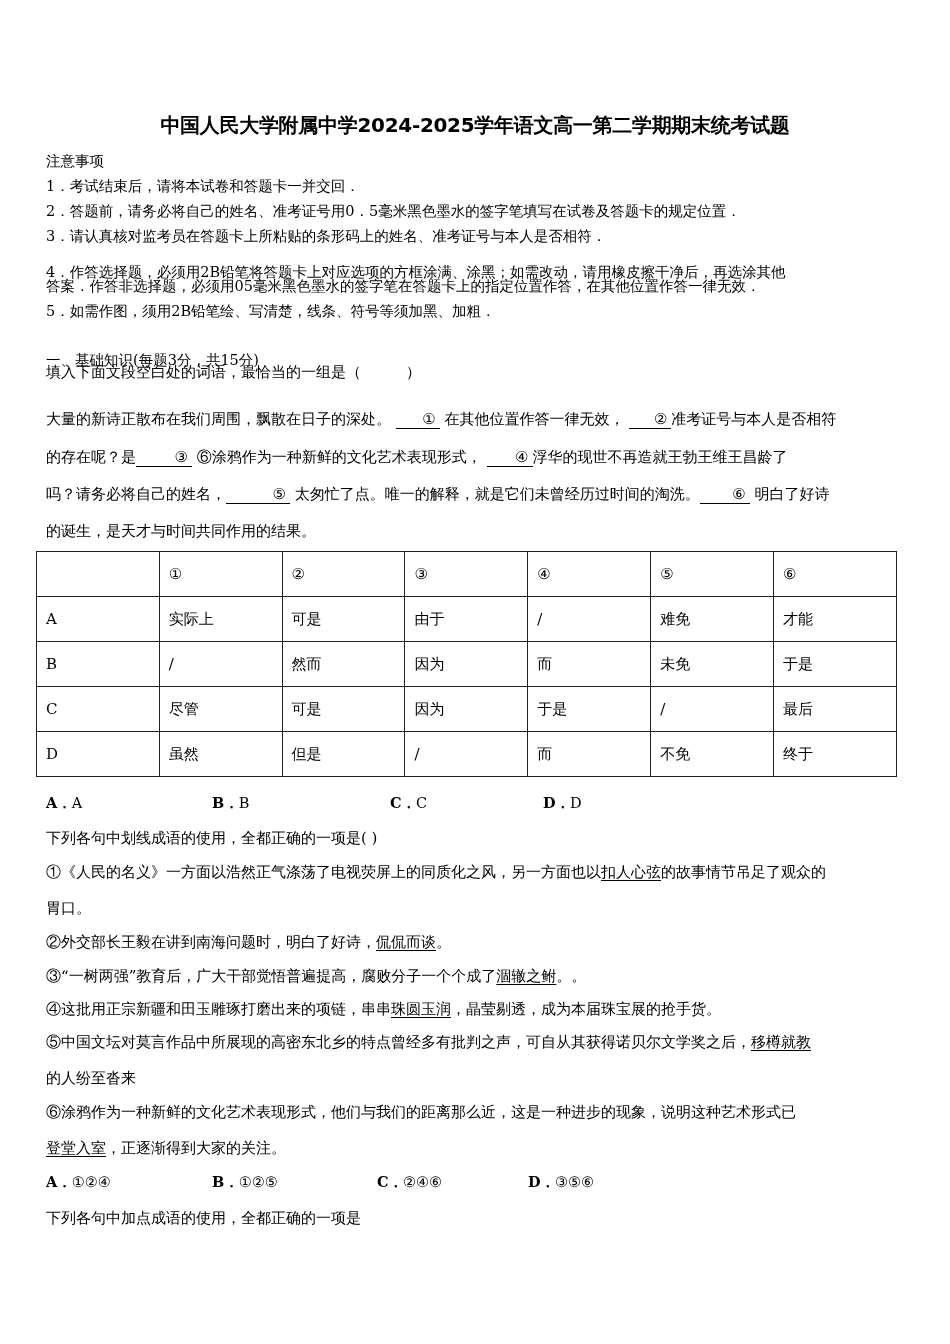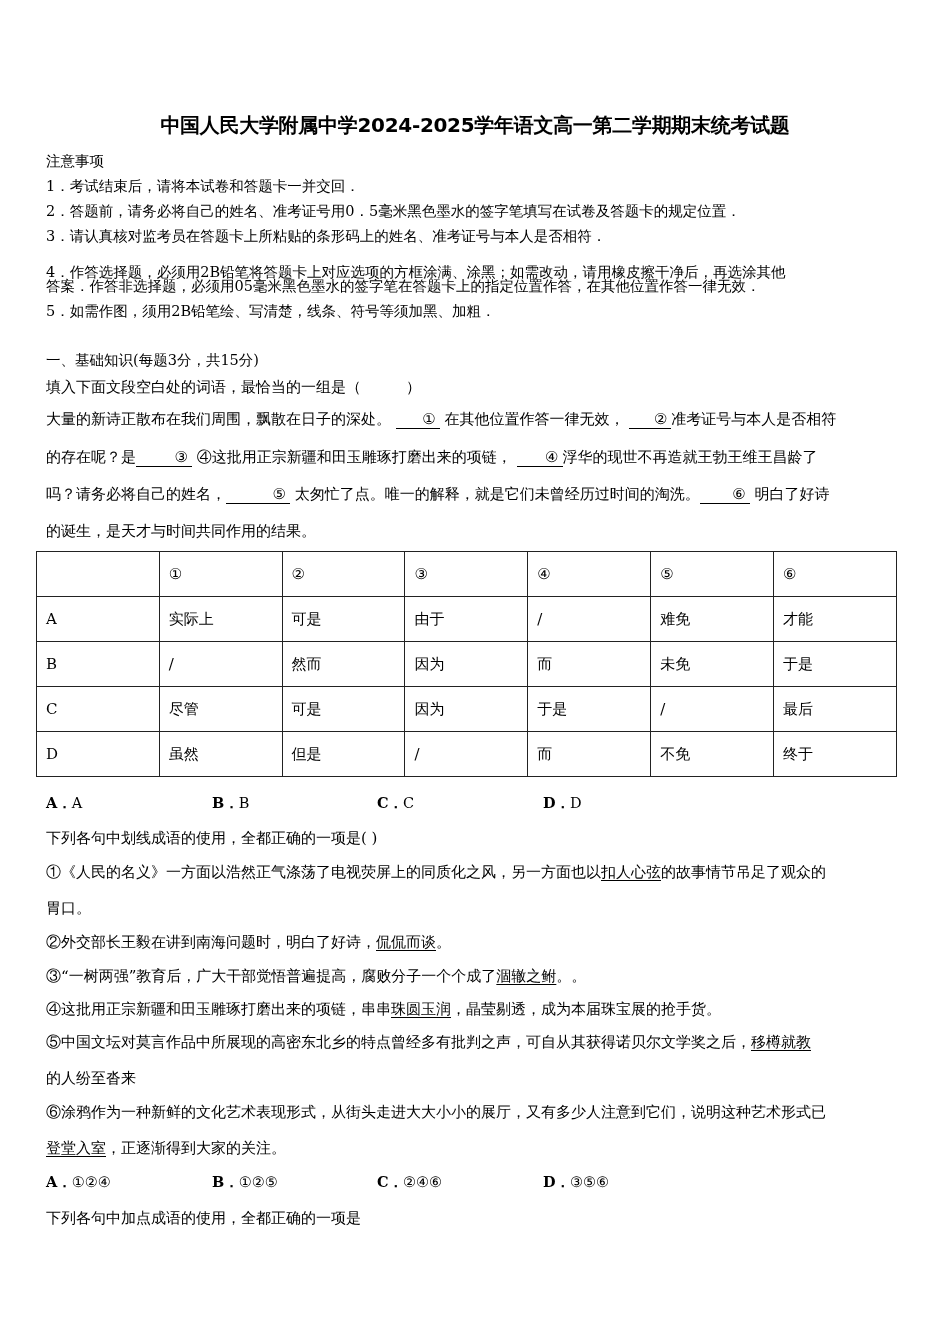--- a/index.html
+++ b/index.html
@@ -26,31 +26,31 @@
 <div class="line" style="top:151px"></div>
 <div class="line" style="top:151px">注意事项</div>
 <div class="line" style="top:176px">1．考试结束后，请将本试卷和答题卡一并交回．</div>
 <div class="line" style="top:201px">2．答题前，请务必将自己的姓名、准考证号用0．5毫米黑色墨水的签字笔填写在试卷及答题卡的规定位置．</div>
 <div class="line" style="top:226px">3．请认真核对监考员在答题卡上所粘贴的条形码上的姓名、准考证号与本人是否相符．</div>
 <div class="line" style="top:262px">4．作答选择题，必须用2B铅笔将答题卡上对应选项的方框涂满、涂黑；如需改动，请用橡皮擦干净后，再选涂其他</div>
 <div class="line" style="top:276px">答案．作答非选择题，必须用05毫米黑色墨水的签字笔在答题卡上的指定位置作答，在其他位置作答一律无效．</div>
 <div class="line" style="top:301px">5．如需作图，须用2B铅笔绘、写清楚，线条、符号等须加黑、加粗．</div>
 
 <div class="line" style="top:350px">一、基础知识(每题3分，共15分)</div>
-<div class="sline" style="top:377px">填入下面文段空白处的词语，最恰当的一组是（　　　）</div>
+<div class="sline" style="top:362px">填入下面文段空白处的词语，最恰当的一组是（　　　）</div>
 
 <div class="sline" style="top:409px">
   <span>大量的新诗正散布在我们周围，飘散在日子的深处。</span>
   <span class="blank" style="width:40px">①</span>
   <span>在其他位置作答一律无效，</span>
   <span class="blank" style="width:38px">②</span><span>准考证号与本人是否相符</span>
 </div>
 <div class="sline" style="top:447px">
   <span>的存在呢？是</span><span class="blank" style="width:52px">③</span>
-  <span>④这批用正宗新疆和田玉雕琢打磨出来的项链，</span>
+  <span>⑥涂鸦作为一种新鲜的文化艺术表现形式，</span>
   <span class="blank" style="width:42px">④</span><span>浮华的现世不再造就王勃王维王昌龄了</span>
 </div>
 <div class="sline" style="top:484px">
   <span>吗？请务必将自己的姓名，</span><span class="blank" style="width:60px">⑤</span>
   <span>太匆忙了点。唯一的解释，就是它们未曾经历过时间的淘洗。</span><span class="blank" style="width:46px">⑥</span>
   <span>明白了好诗</span>
 </div>
 <div class="sline" style="top:521px">的诞生，是天才与时间共同作用的结果。</div>
 
 <table class="opts">
@@ -99,35 +99,35 @@
     <td>而</td>
     <td>不免</td>
     <td>终于</td>
   </tr>
 </tbody>
   </table>
 
 <div class="choices" style="top:794px">
   <span class="c" style="left:0"><span>A．</span><span class="v">A</span></span>
   <span class="c" style="left:166px"><span>B．</span><span class="v">B</span></span>
-  <span class="c" style="left:331px"><span>C．</span><span class="v">C</span></span>
+  <span class="c" style="left:344px"><span>C．</span><span class="v">C</span></span>
   <span class="c" style="left:497px"><span>D．</span><span class="v">D</span></span>
 </div>
 
 <div class="sline" style="top:828px">下列各句中划线成语的使用，全都正确的一项是( )</div>
 <div class="sline" style="top:862px"><span>①《人民的名义》一方面以浩然正气涤荡了电视荧屏上的同质化之风，另一方面也以</span><span class="u">扣人心弦</span><span>的故事情节吊足了观众的</span></div>
 <div class="sline" style="top:898px">胃口。</div>
 <div class="sline" style="top:932px"><span>②外交部长王毅在讲到南海问题时，明白了好诗，</span><span class="u">侃侃而谈</span><span>。</span></div>
 <div class="sline" style="top:966px"><span>③“一树两强”教育后，广大干部觉悟普遍提高，腐败分子一个个成了</span><span class="u">涸辙之鲋</span><span>。。</span></div>
 <div class="sline" style="top:999px"><span>④这批用正宗新疆和田玉雕琢打磨出来的项链，串串</span><span class="u">珠圆玉润</span><span>，晶莹剔透，成为本届珠宝展的抢手货。</span></div>
 <div class="sline" style="top:1032px"><span>⑤中国文坛对莫言作品中所展现的高密东北乡的特点曾经多有批判之声，可自从其获得诺贝尔文学奖之后，</span><span class="u">移樽就教</span></div>
 <div class="sline" style="top:1068px">的人纷至沓来</div>
-<div class="sline" style="top:1102px">⑥涂鸦作为一种新鲜的文化艺术表现形式，从街头走进大大小小的展厅，又有多少人注意到它们，说明这种艺术形式已</div>
+<div class="sline" style="top:1102px">⑥涂鸦作为一种新鲜的文化艺术表现形式，他们与我们的距离那么近，这是一种进步的现象，说明这种艺术形式已</div>
 <div class="sline" style="top:1138px"><span class="u">登堂入室</span><span>，正逐渐得到大家的关注。</span></div>
 
 <div class="choices" style="top:1173px">
   <span class="c" style="left:0"><span>A．</span><span class="v">①②④</span></span>
   <span class="c" style="left:166px"><span>B．</span><span class="v">①②⑤</span></span>
   <span class="c" style="left:331px"><span>C．</span><span class="v">②④⑥</span></span>
-  <span class="c" style="left:497px"><span>D．</span><span class="v">③⑤⑥</span></span>
+  <span class="c" style="left:482px"><span>D．</span><span class="v">③⑤⑥</span></span>
 </div>
 
 <div class="sline" style="top:1208px">下列各句中加点成语的使用，全都正确的一项是</div>
 
 </body></html>

